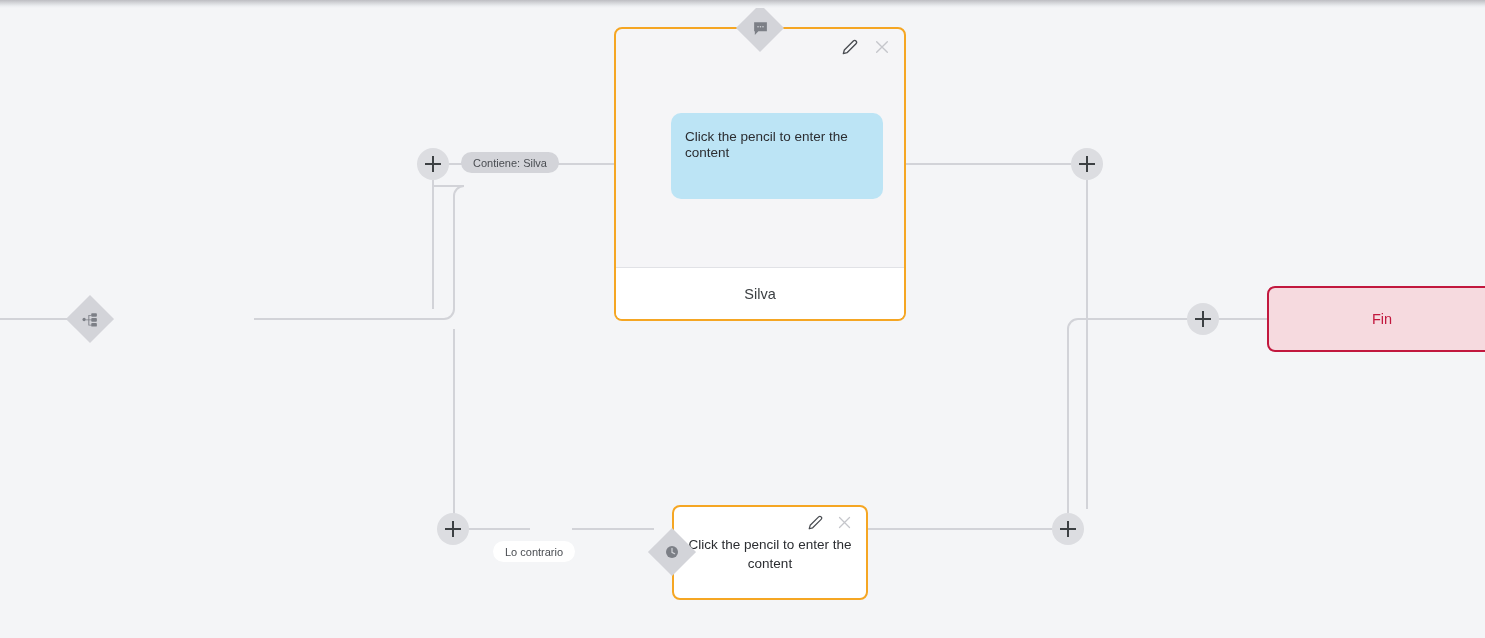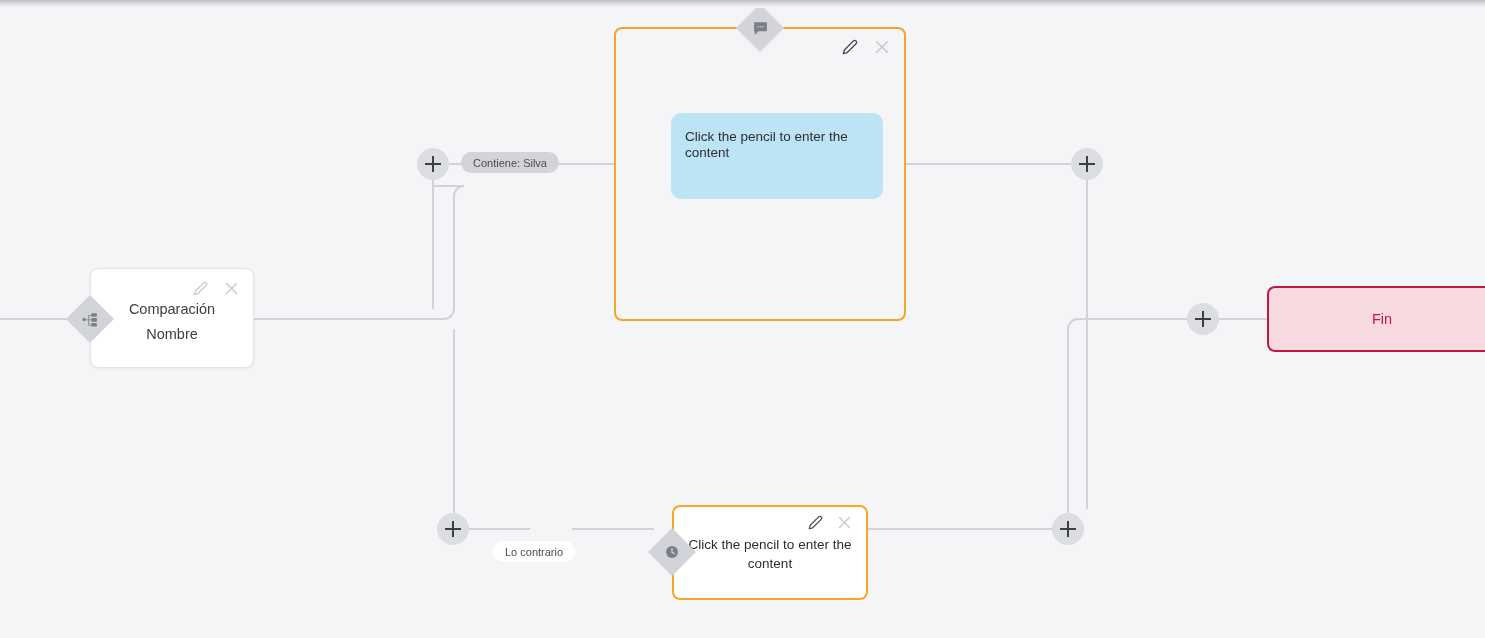--- a/index.html
+++ b/index.html
@@ -183,36 +183,20 @@
       <path d="M1087,180 V509"></path>
 
       <path d="M868,529 H1052"></path>
 
       <path d="M1068,513 V329 a10,10 0 0 1 10,-10 H1187"></path>
 
       <path d="M1219,319 H1267"></path>
     </g>
   </svg>
 
-  <div class="card-cmp">
-    <div class="hdr">
-      <span class="ico">
-        <svg width="15" height="15" viewBox="0 0 24 24" fill="none" stroke="#c5c6cb" stroke-width="2" stroke-linecap="round" stroke-linejoin="round">
-          <path d="M17 3a2.8 2.8 0 1 1 4 4L7.5 20.5 2 22l1.5-5.5L17 3z"></path>
-        </svg>
-      </span>
-      <span class="ico">
-        <svg width="15" height="15" viewBox="0 0 24 24" fill="none" stroke="#c5c6cb" stroke-width="2" stroke-linecap="round">
-          <path d="M4 4 L20 20 M20 4 L4 20"></path>
-        </svg>
-      </span>
-    </div>
-    <div class="cmp-title">Comparación</div>
-    <div class="cmp-sub">Nombre</div>
-  </div>
 
   <div class="diamond" style="left:73px; top:302px;">
     <span class="dico">
       <svg width="17" height="17" viewBox="0 0 24 24" fill="#7c7f86">
         <circle cx="3" cy="12" r="2.3"></circle>
         <rect x="13" y="3" width="8" height="5" rx="1.2"></rect>
         <rect x="13" y="10" width="8" height="5" rx="1.2"></rect>
         <rect x="13" y="17" width="8" height="5" rx="1.2"></rect>
         <path d="M5.2 12 H9 V5.5 H13.2 V6.8 H10.3 V12 H13.2 v0.9 H10.3 v6.6 H13.2 v0.9 H9 V12.9 H5.2z"></path>
       </svg>
@@ -226,20 +210,21 @@
           <path d="M17 3a2.8 2.8 0 1 1 4 4L7.5 20.5 2 22l1.5-5.5L17 3z"></path>
         </svg>
       </span>
       <span class="ico">
         <svg width="16" height="16" viewBox="0 0 24 24" fill="none" stroke="#c5c6cb" stroke-width="2" stroke-linecap="round">
           <path d="M4 4 L20 20 M20 4 L4 20"></path>
         </svg>
       </span>
     </div>
     <div class="bubble">Click the pencil to enter the content</div>
+    <div class="footer">Silva</div>
   </div>
 
   <div class="diamond" style="left:743px; top:11px;">
     <span class="dico">
       <svg width="17" height="17" viewBox="0 0 24 24" fill="#7c7f86">
         <path d="M3 3h18v13H9l-5 5v-5H3z"></path>
         <circle cx="8.5" cy="9.5" r="1.1" fill="#d3d4d9"></circle>
         <circle cx="12" cy="9.5" r="1.1" fill="#d3d4d9"></circle>
         <circle cx="15.5" cy="9.5" r="1.1" fill="#d3d4d9"></circle>
       </svg>

